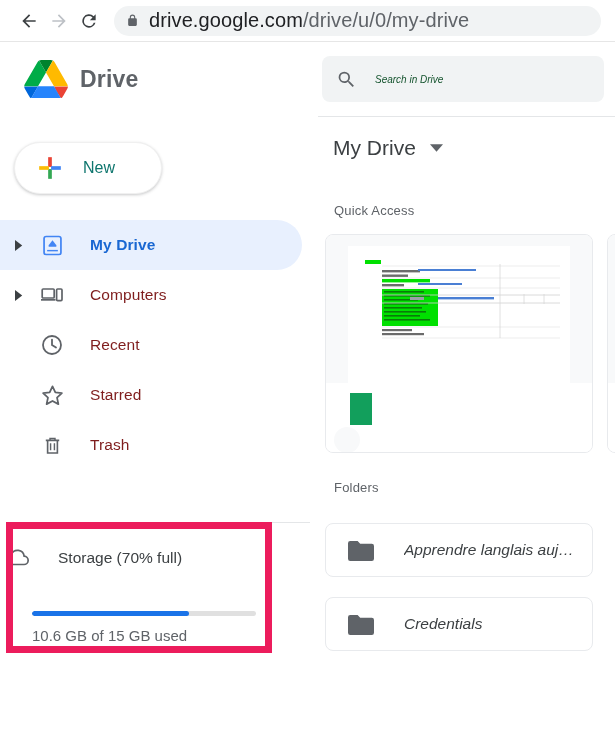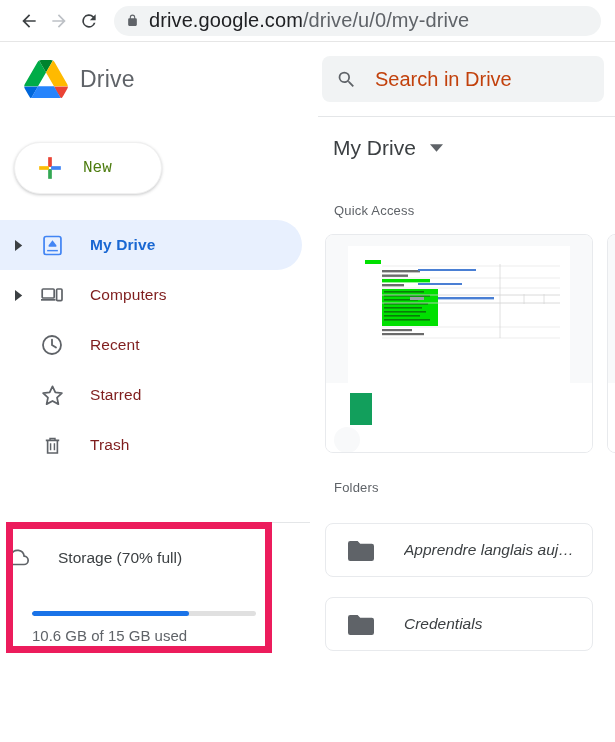--- a/index.html
+++ b/index.html
@@ -25,42 +25,42 @@
   }
   .lock-icon { flex: none; margin-right: 10px; display: flex; }
   .url-text { font-size: 20px; color: #5f6368; letter-spacing: .1px; white-space: nowrap; }
   .url-text .host { color: #202124; }
 
   
   .drive-header {
     position: absolute; left: 0; top: 42px; width: 615px; height: 74px;
     display: flex; align-items: center;
   }
-  .brand { display: flex; align-items: center; padding-left: 24px; width: 318px; flex: none; }
+  .brand { display: flex; align-items: center; padding-left: 24px; width: 318px; flex: none; font-weight: bold; }
   .brand-logo { width: 44px; height: 38px; flex: none; }
   .brand-name { font-size: 23px; color: #5f6368; margin-left: 12px; letter-spacing: .2px; }
   .searchbar {
     margin-left: 4px; width: 282px; height: 46px; background: #f1f3f4; border-radius: 8px;
     display: flex; align-items: center; padding: 0 14px;
   }
   .search-icon { flex: none; margin-right: 18px; display: flex; }
-  .search-placeholder { font-size: 20px; color: #c2410c; }
+  .search-placeholder { font-size: 10px; color: #14532d; font-style: italic; }
   .header-rule {
     position: absolute; left: 318px; top: 116px; width: 297px; height: 1px; background: #e4e6e8;
   }
 
   
   .sidebar { position: absolute; left: 0; top: 116px; width: 318px; height: 626px; background: #fff; }
   .new-button {
     position: absolute; left: 14px; top: 26px; width: 148px; height: 52px;
     background: #fff; border: 1px solid #f0f0f0; border-radius: 26px;
     box-shadow: 0 1px 3px rgba(60,64,67,.28); display: flex; align-items: center; padding-left: 22px;
   }
   .plus-icon { width: 26px; height: 26px; flex: none; }
-  .new-label { font-size: 16px; color: #4d7c0f; margin-left: 20px; font-family: Liberation Mono, monospace; }
+  .new-label { font-size: 16px; color: #0f766e; margin-left: 20px; }
 
   .nav-list { position: absolute; left: 0; top: 104px; width: 318px; }
   .nav-item { position: relative; height: 50px; display: flex; align-items: center; }
   .nav-item.selected { background: #e8f0fe; border-top-right-radius: 25px; border-bottom-right-radius: 25px; width: 302px; }
   .nav-caret { width: 22px; flex: none; display: flex; justify-content: center; align-items: center; margin-left: 8px; }
   .nav-icon { width: 32px; flex: none; display: flex; justify-content: center; align-items: center; margin-left: 6px; }
   .nav-label { font-size: 15.5px; color: #7f1d1d; margin-left: 22px; letter-spacing: .1px; }
   .nav-item.selected .nav-label { color: #1967d2; font-weight: bold; }
 
   .sidebar-rule { position: absolute; left: 8px; top: 406px; width: 302px; height: 1px; background: #e4e6e8; }

